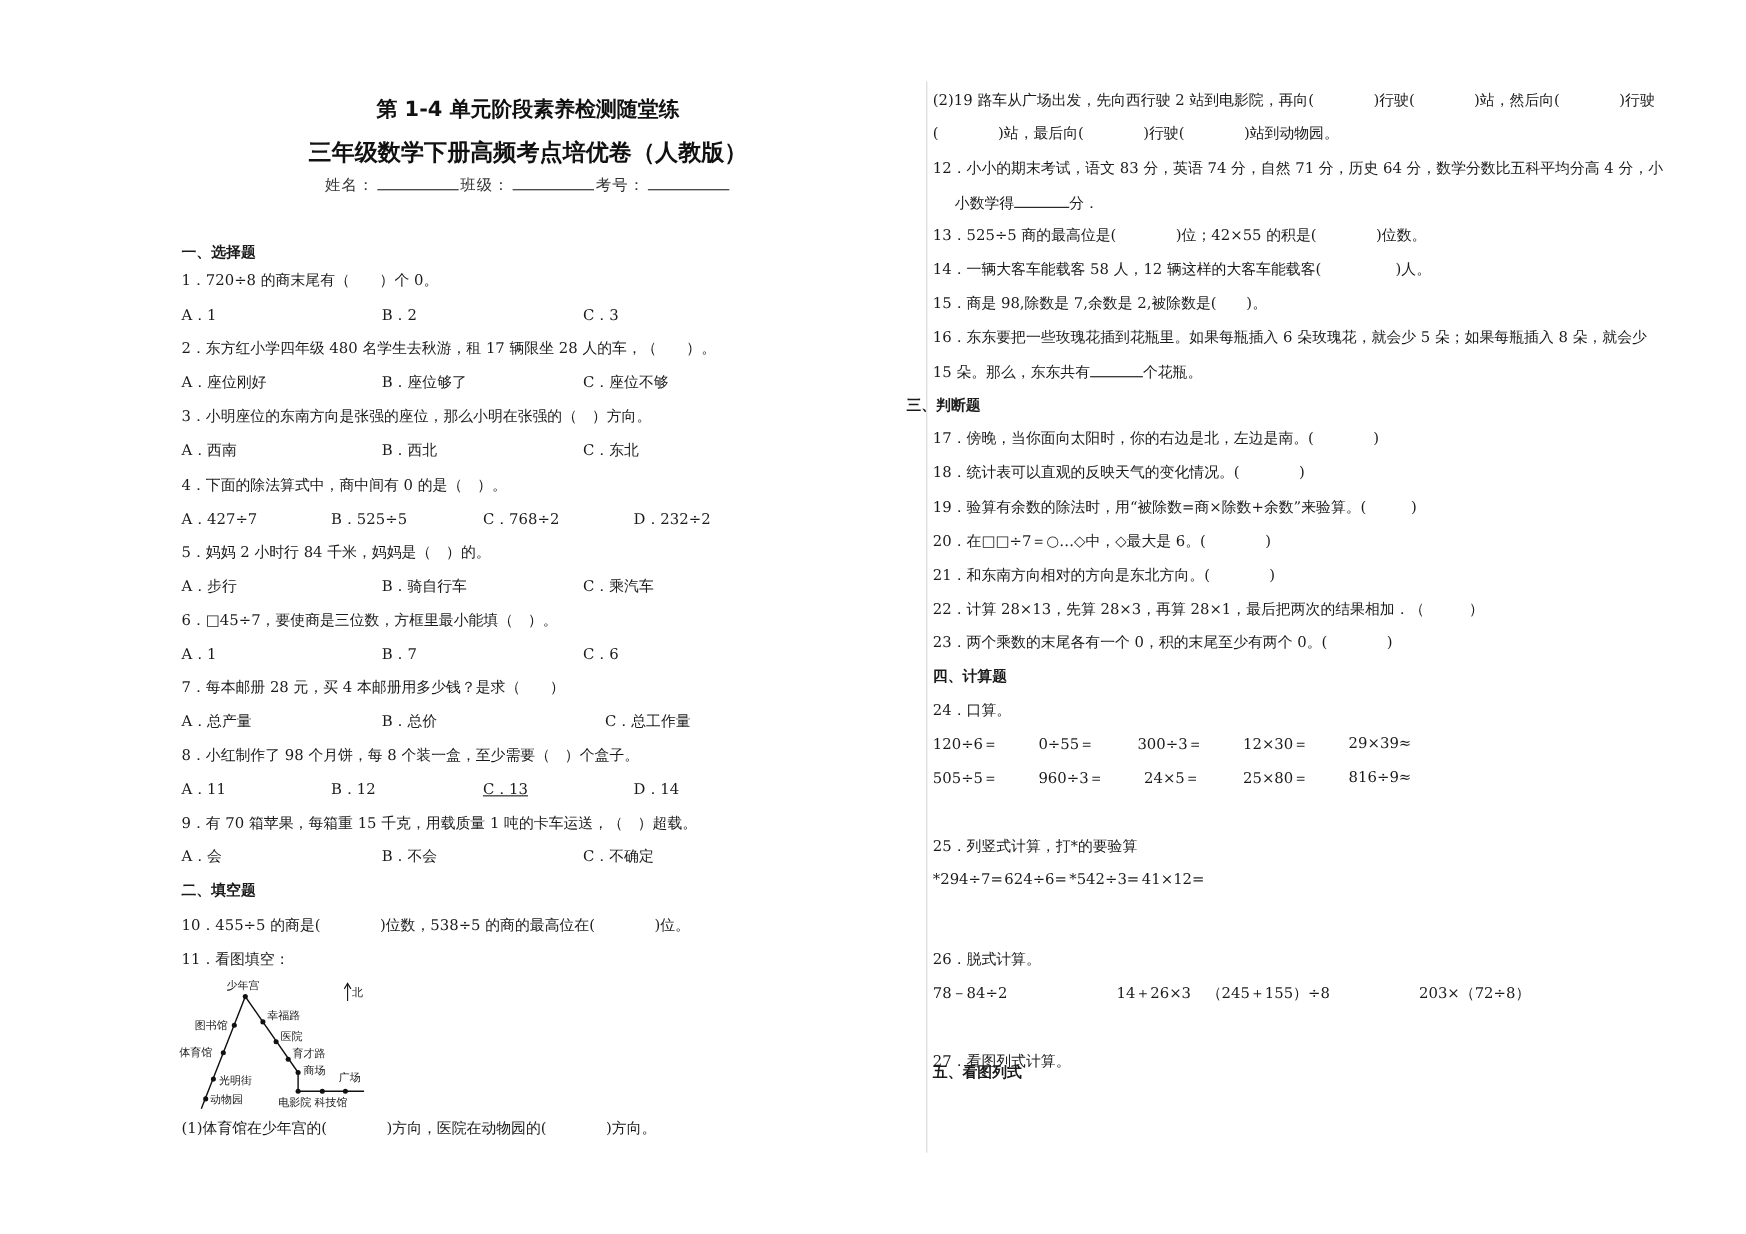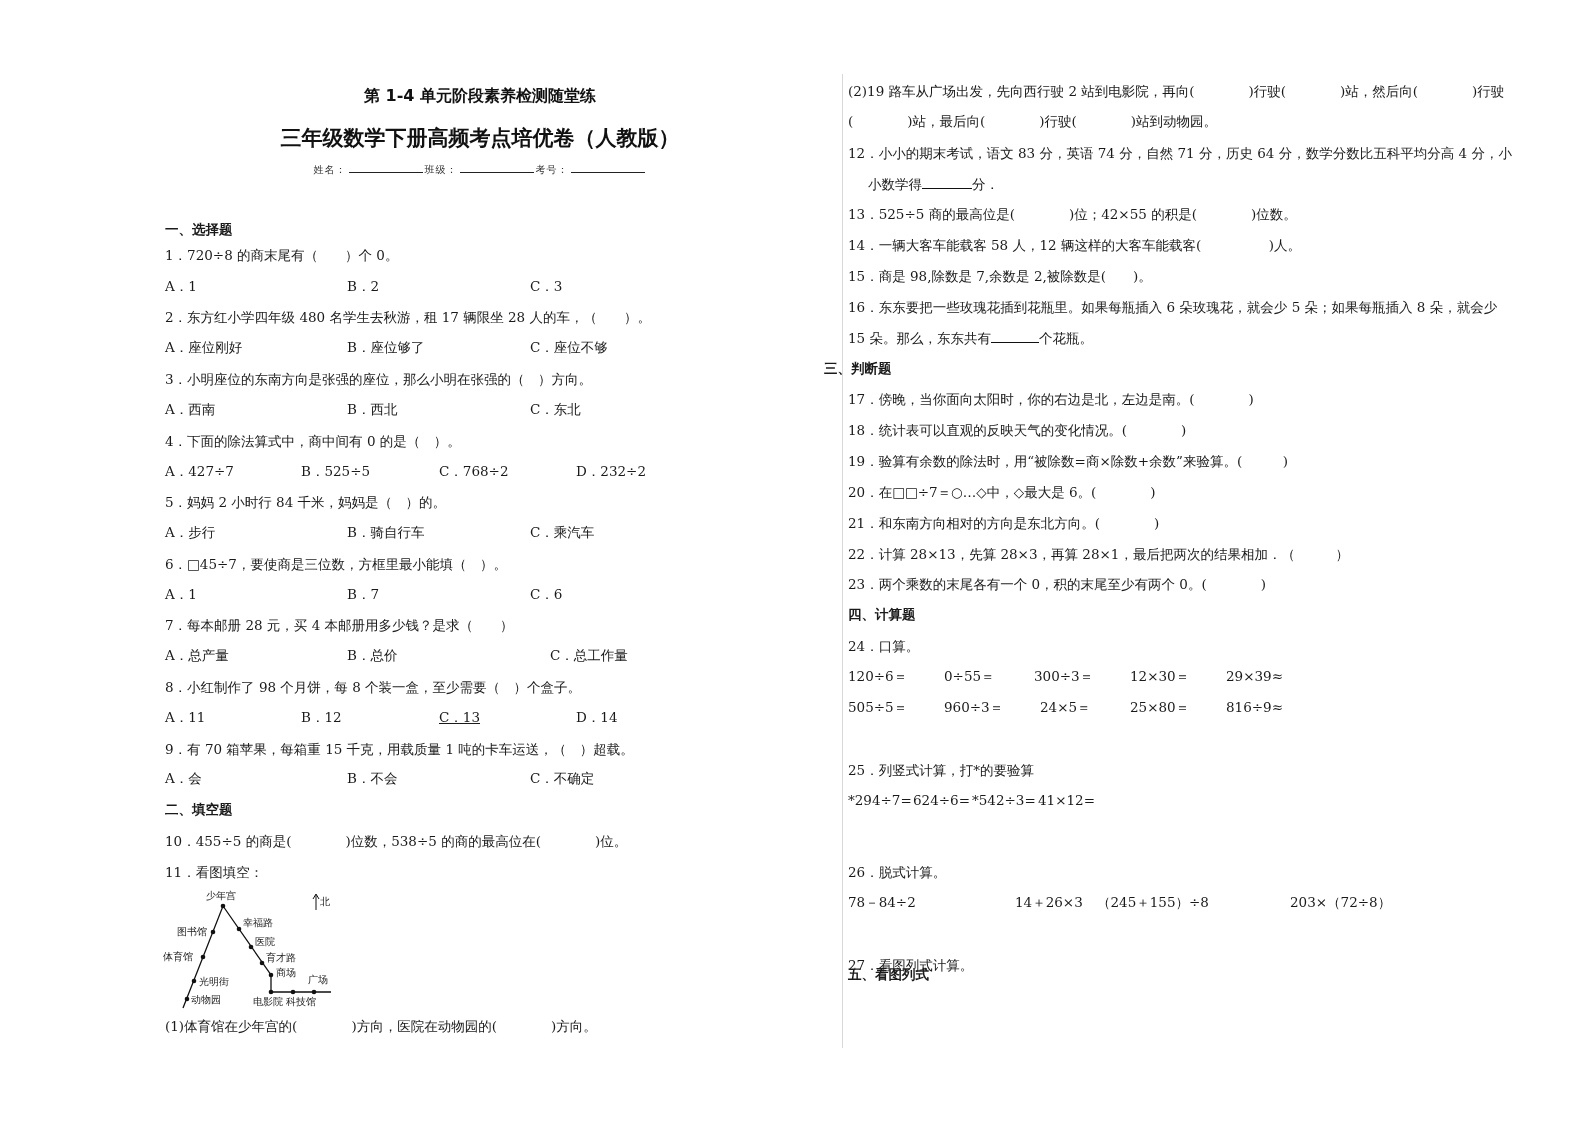--- a/index.html
+++ b/index.html
@@ -10,25 +10,25 @@
   }
   .page-divider {
     position: absolute; left: 842px; top: 74px; width: 1px; height: 974px;
     background: #d8d8d8;
   }
   .title {
     position: absolute; left: 160px; width: 640px; text-align: center;
     font-family: "DejaVu Sans", "Liberation Sans", sans-serif;
     font-weight: bold; color: #111;
   }
-  .title-main { top: 86px; font-size: 16px; }
+  .title-main { top: 86px; font-size: 19px; }
   .title-sub { top: 124px; font-size: 21px; }
   .student-info {
     position: absolute; top: 160px; left: 160px; width: 640px; text-align: center;
-    font-size: 10px; color: #333; letter-spacing: 1px;
+    font-size: 14px; color: #333; letter-spacing: 1px;
   }
   .student-info .blank {
     display: inline-block; width: 74px; border-bottom: 1px solid #222;
     height: 12px; vertical-align: baseline; margin: 0 2px;
   }
   .line {
     position: absolute; font-size: 13.5px; white-space: nowrap; line-height: 18px;
   }
   .section-head {
     position: absolute; font-size: 13.5px; font-weight: bold; white-space: nowrap;

